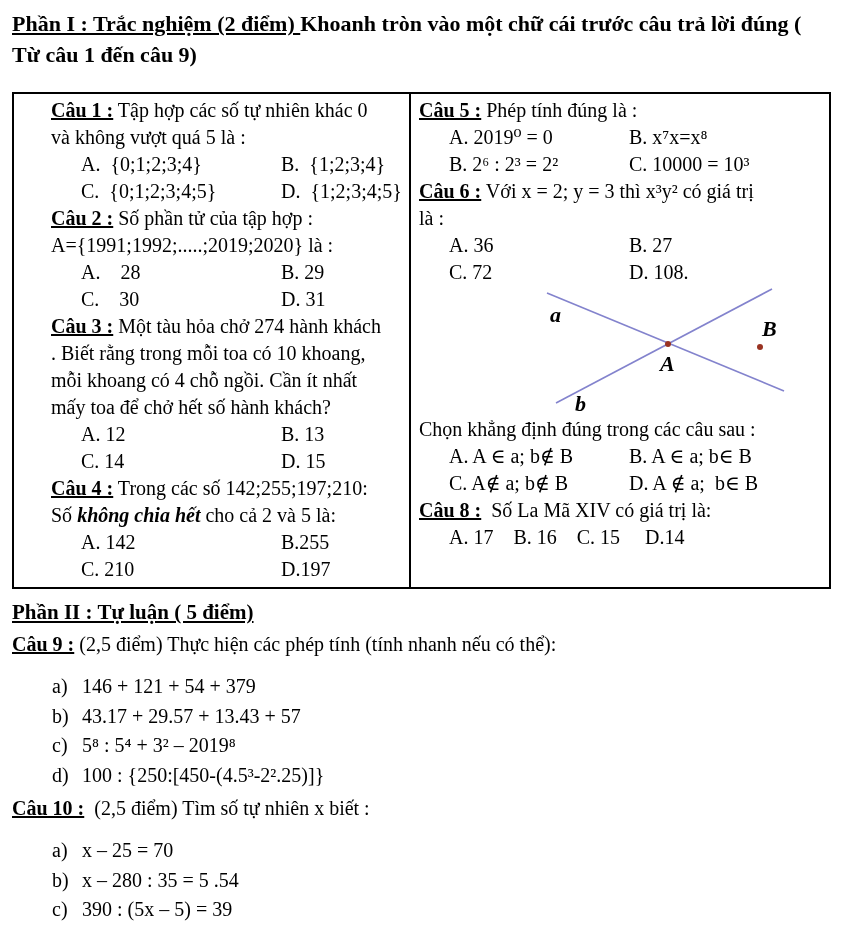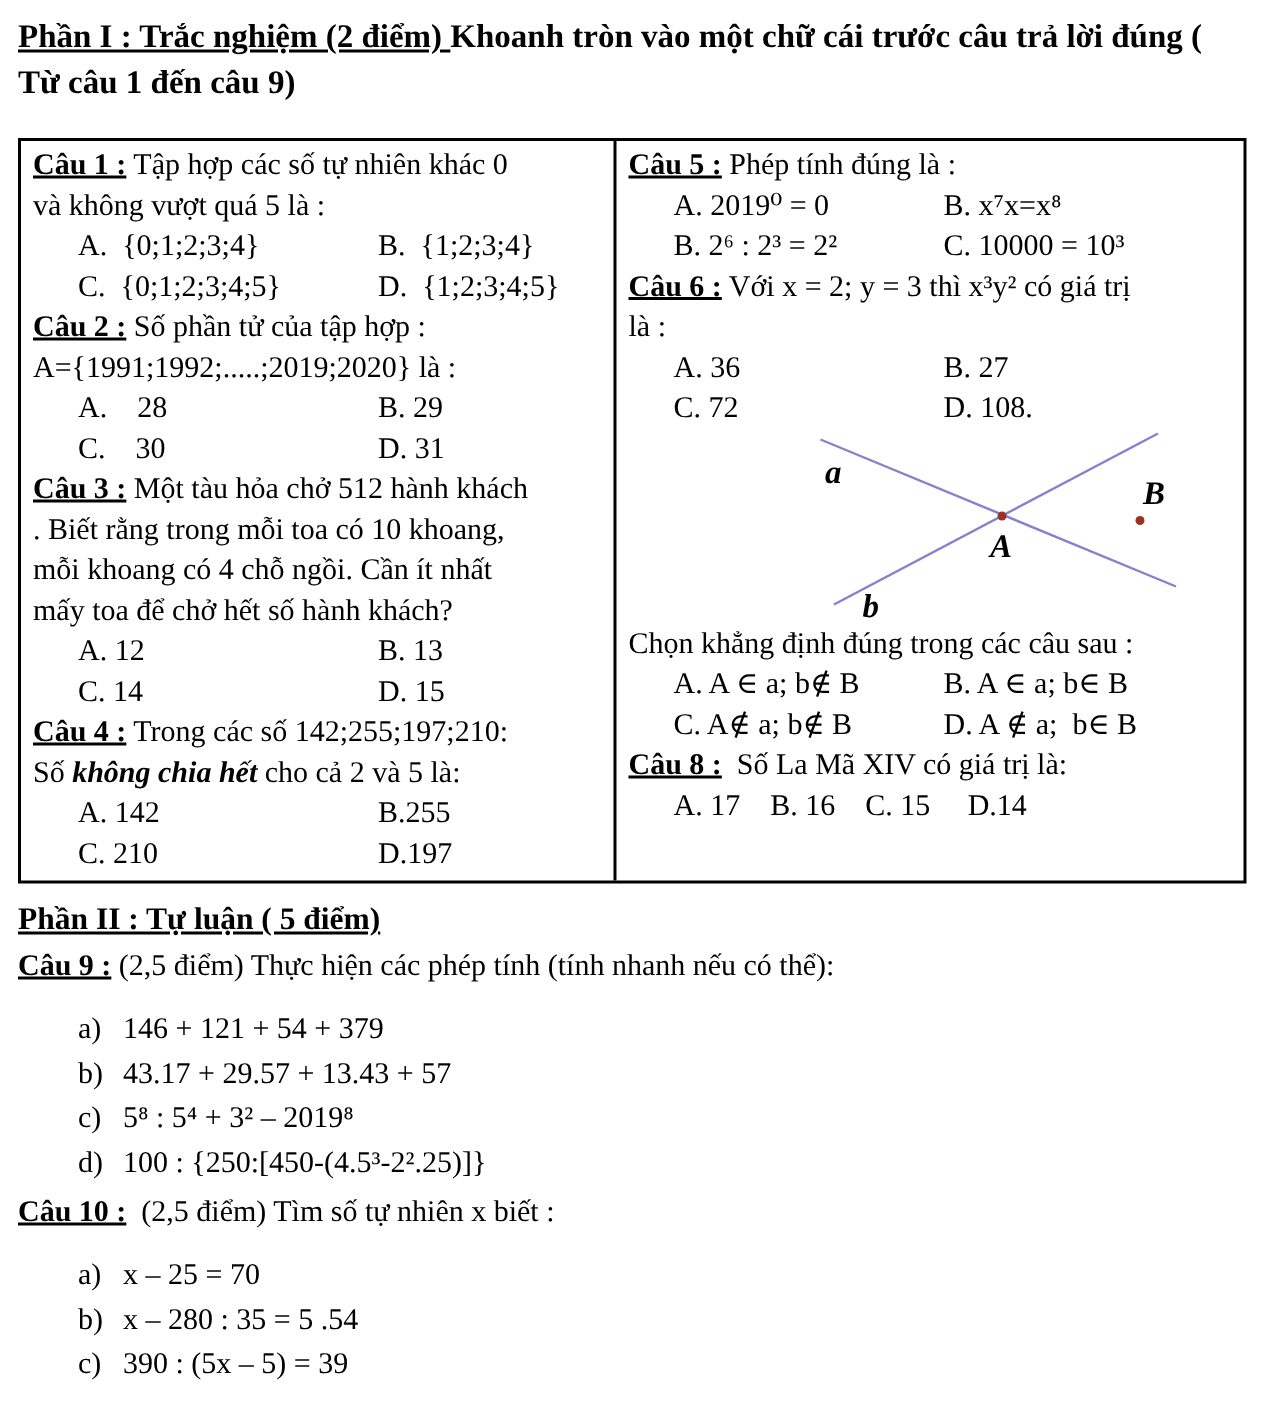--- a/index.html
+++ b/index.html
@@ -15,21 +15,21 @@
   
   .heading {
     font-size: 22px; font-weight: bold; line-height: 31px;
     width: 820px; margin: 2px 0 22px 0;
   }
   .ul { text-decoration: underline; }
 
   
   .qtable { display: flex; border: 2px solid #000; width: 815px; }
   .cell { line-height: 27px; padding: 3px 4px 4px 8px; }
-  .cell-left  { width: 392px; border-right: 2px solid #000; }
+  .cell-left  { width: 392px; border-right: 2px solid #000; margin-left: 29px; }
   .cell-right { flex: 1; }
   .qlabel { font-weight: bold; text-decoration: underline; }
   .bi { font-weight: bold; font-style: italic; }
 
   .opt-row { display: flex; padding-left: 30px; }
   .cell-left  .o1 { width: 200px; flex: none; }
   .cell-right .o1 { width: 180px; flex: none; }
 
   .fig { display: block; margin: 0; }
   .fig text { font-family: "Liberation Serif", "DejaVu Serif", serif; font-weight: bold; font-style: italic; font-size: 22px; fill: #000; }
@@ -77,21 +77,21 @@
             <span class="o1 b">A.    28</span>
             <span class="b">B. 29</span>
           </div>
         <div class="opt-row">
             <span class="o1 b">C.    30</span>
             <span class="b">D. 31</span>
           </div>
       </div>
 
       <div>
-        <div><span class="qlabel b">Câu 3 :</span><span class="b"> Một tàu hỏa chở 512 hành khách</span></div>
+        <div><span class="qlabel b">Câu 3 :</span><span class="b"> Một tàu hỏa chở 274 hành khách</span></div>
         <div class="b">. Biết rằng trong mỗi toa có 10 khoang,</div>
         <div class="b">mỗi khoang có 4 chỗ ngồi. Cần ít nhất</div>
         <div class="b">mấy toa để chở hết số hành khách?</div>
         <div class="opt-row">
             <span class="o1 b">A. 12</span>
             <span class="b">B. 13</span>
           </div>
         <div class="opt-row">
             <span class="o1 b">C. 14</span>
             <span class="b">D. 15</span>

